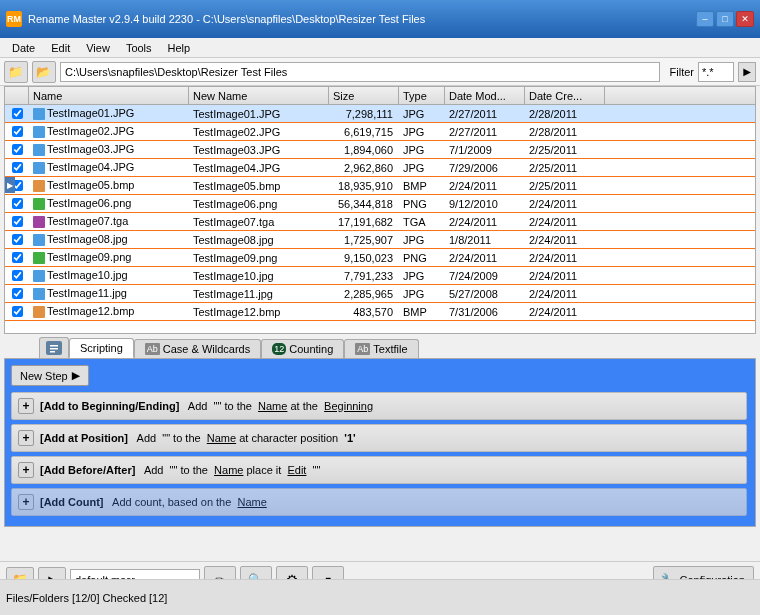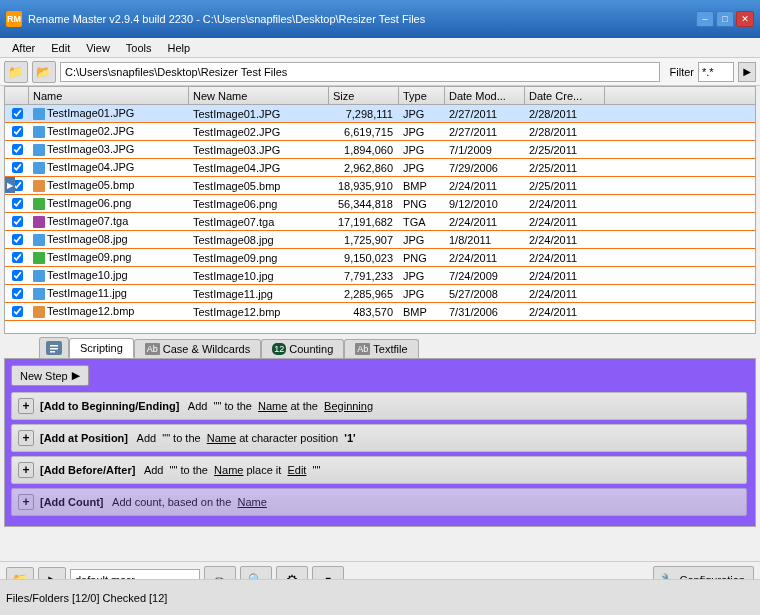--- a/index.html
+++ b/index.html
@@ -176,21 +176,21 @@
       display: flex; align-items: center; gap: 3px;
     }
     .tab.active {
       background: white;
       border-bottom: 1px solid white;
       z-index: 1;
       position: relative;
     }
     
     #script-area {
-      background: #8b5cf6;
+      background: #3b82f6;
       border: 1px solid #aaa;
       border-top: none;
       padding: 6px;
       height: 168px;
     }
     #new-step-btn {
       background: #e0e0e0;
       border: 1px solid #999;
       border-radius: 2px;
       padding: 3px 8px;
@@ -305,21 +305,21 @@
   </div>
   <span class="title-text">Rename Master v2.9.4 build 2230 - C:\Users\snapfiles\Desktop\Resizer Test Files</span>
   <div class="win-btns">
     <div class="win-btn">–</div>
     <div class="win-btn">□</div>
     <div class="win-btn close">✕</div>
   </div>
 </div>
 
 <div id="menubar">
-  <span class="menu-item">After</span>
+  <span class="menu-item">Date</span>
   <span class="menu-item">Edit</span>
   <span class="menu-item">View</span>
   <span class="menu-item">Tools</span>
   <span class="menu-item">Help</span>
 </div>
 
 <div id="toolbar">
   <div class="tb-btn">📁</div>
   <div class="tb-btn">📂</div>
   <input id="path-combo" type="text" value="C:\Users\snapfiles\Desktop\Resizer Test Files" style="">

